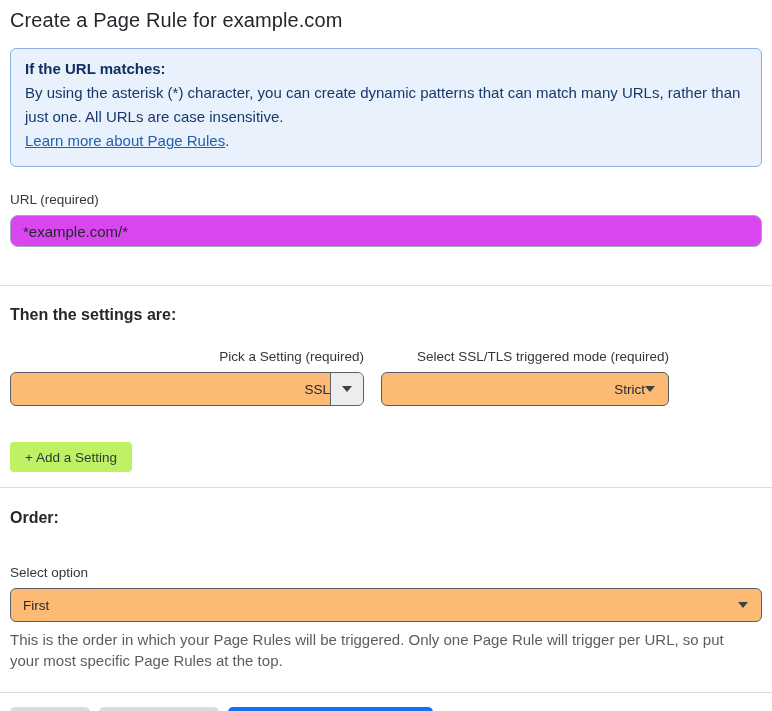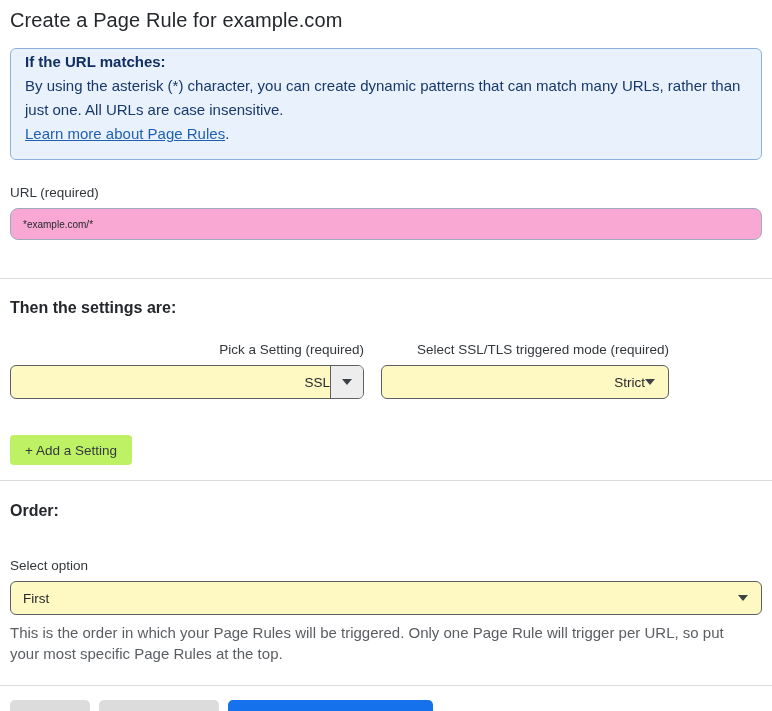--- a/index.html
+++ b/index.html
@@ -19,21 +19,21 @@
     color: #24282c;
     margin: 9px 0 16px;
     letter-spacing: 0.1px;
   }
 
   
   .info-box {
     background: #e9f2fc;
     border: 1px solid #8ab2df;
     border-radius: 6px;
-    padding: 1px 14px 13px;
+    padding: 8px 14px 13px;
     font-size: 15px;
     line-height: 24px;
     color: #17386b;
     margin-bottom: 25px;
   }
   .info-box .info-heading { font-weight: 700; color: #122f63; }
   .info-box a.info-link {
     color: #2060b4;
     text-decoration: underline;
     cursor: pointer;
@@ -42,25 +42,25 @@
   .field-label {
     display: block;
     font-size: 13.5px;
     color: #32373c;
     margin-bottom: 8px;
   }
 
   .url-input {
     width: 100%;
     height: 32px;
-    background: #f9a8d4;
+    background: #d946ef;
     border: 1px solid #9fabbc;
     border-radius: 8px;
     padding: 0 12px;
-    font-size: 10px;
+    font-size: 15px;
     font-family: "Liberation Sans", sans-serif;
     color: #24282c;
     outline: none;
   }
 
   .divider {
     border: none;
     border-top: 1px solid #dcdcdc;
     margin: 0 -10px;
   }
@@ -77,21 +77,21 @@
   .section-heading.order { margin-bottom: 38px; }
 
   .settings-row { display: flex; gap: 17px; text-align: right; }
   .settings-col.left  { width: 354px; }
   .settings-col.right { width: 288px; }
 
   .select-box {
     height: 34px;
     border: 1px solid #5c6064;
     border-radius: 6px;
-    background: #fef9c3;
+    background: #fdba74;
     display: flex;
     align-items: center;
     font-size: 13.5px;
     color: #24282c;
     cursor: pointer;
     overflow: hidden;
   }
   .select-box .select-value {
     flex: 1;
     padding-left: 12px;

